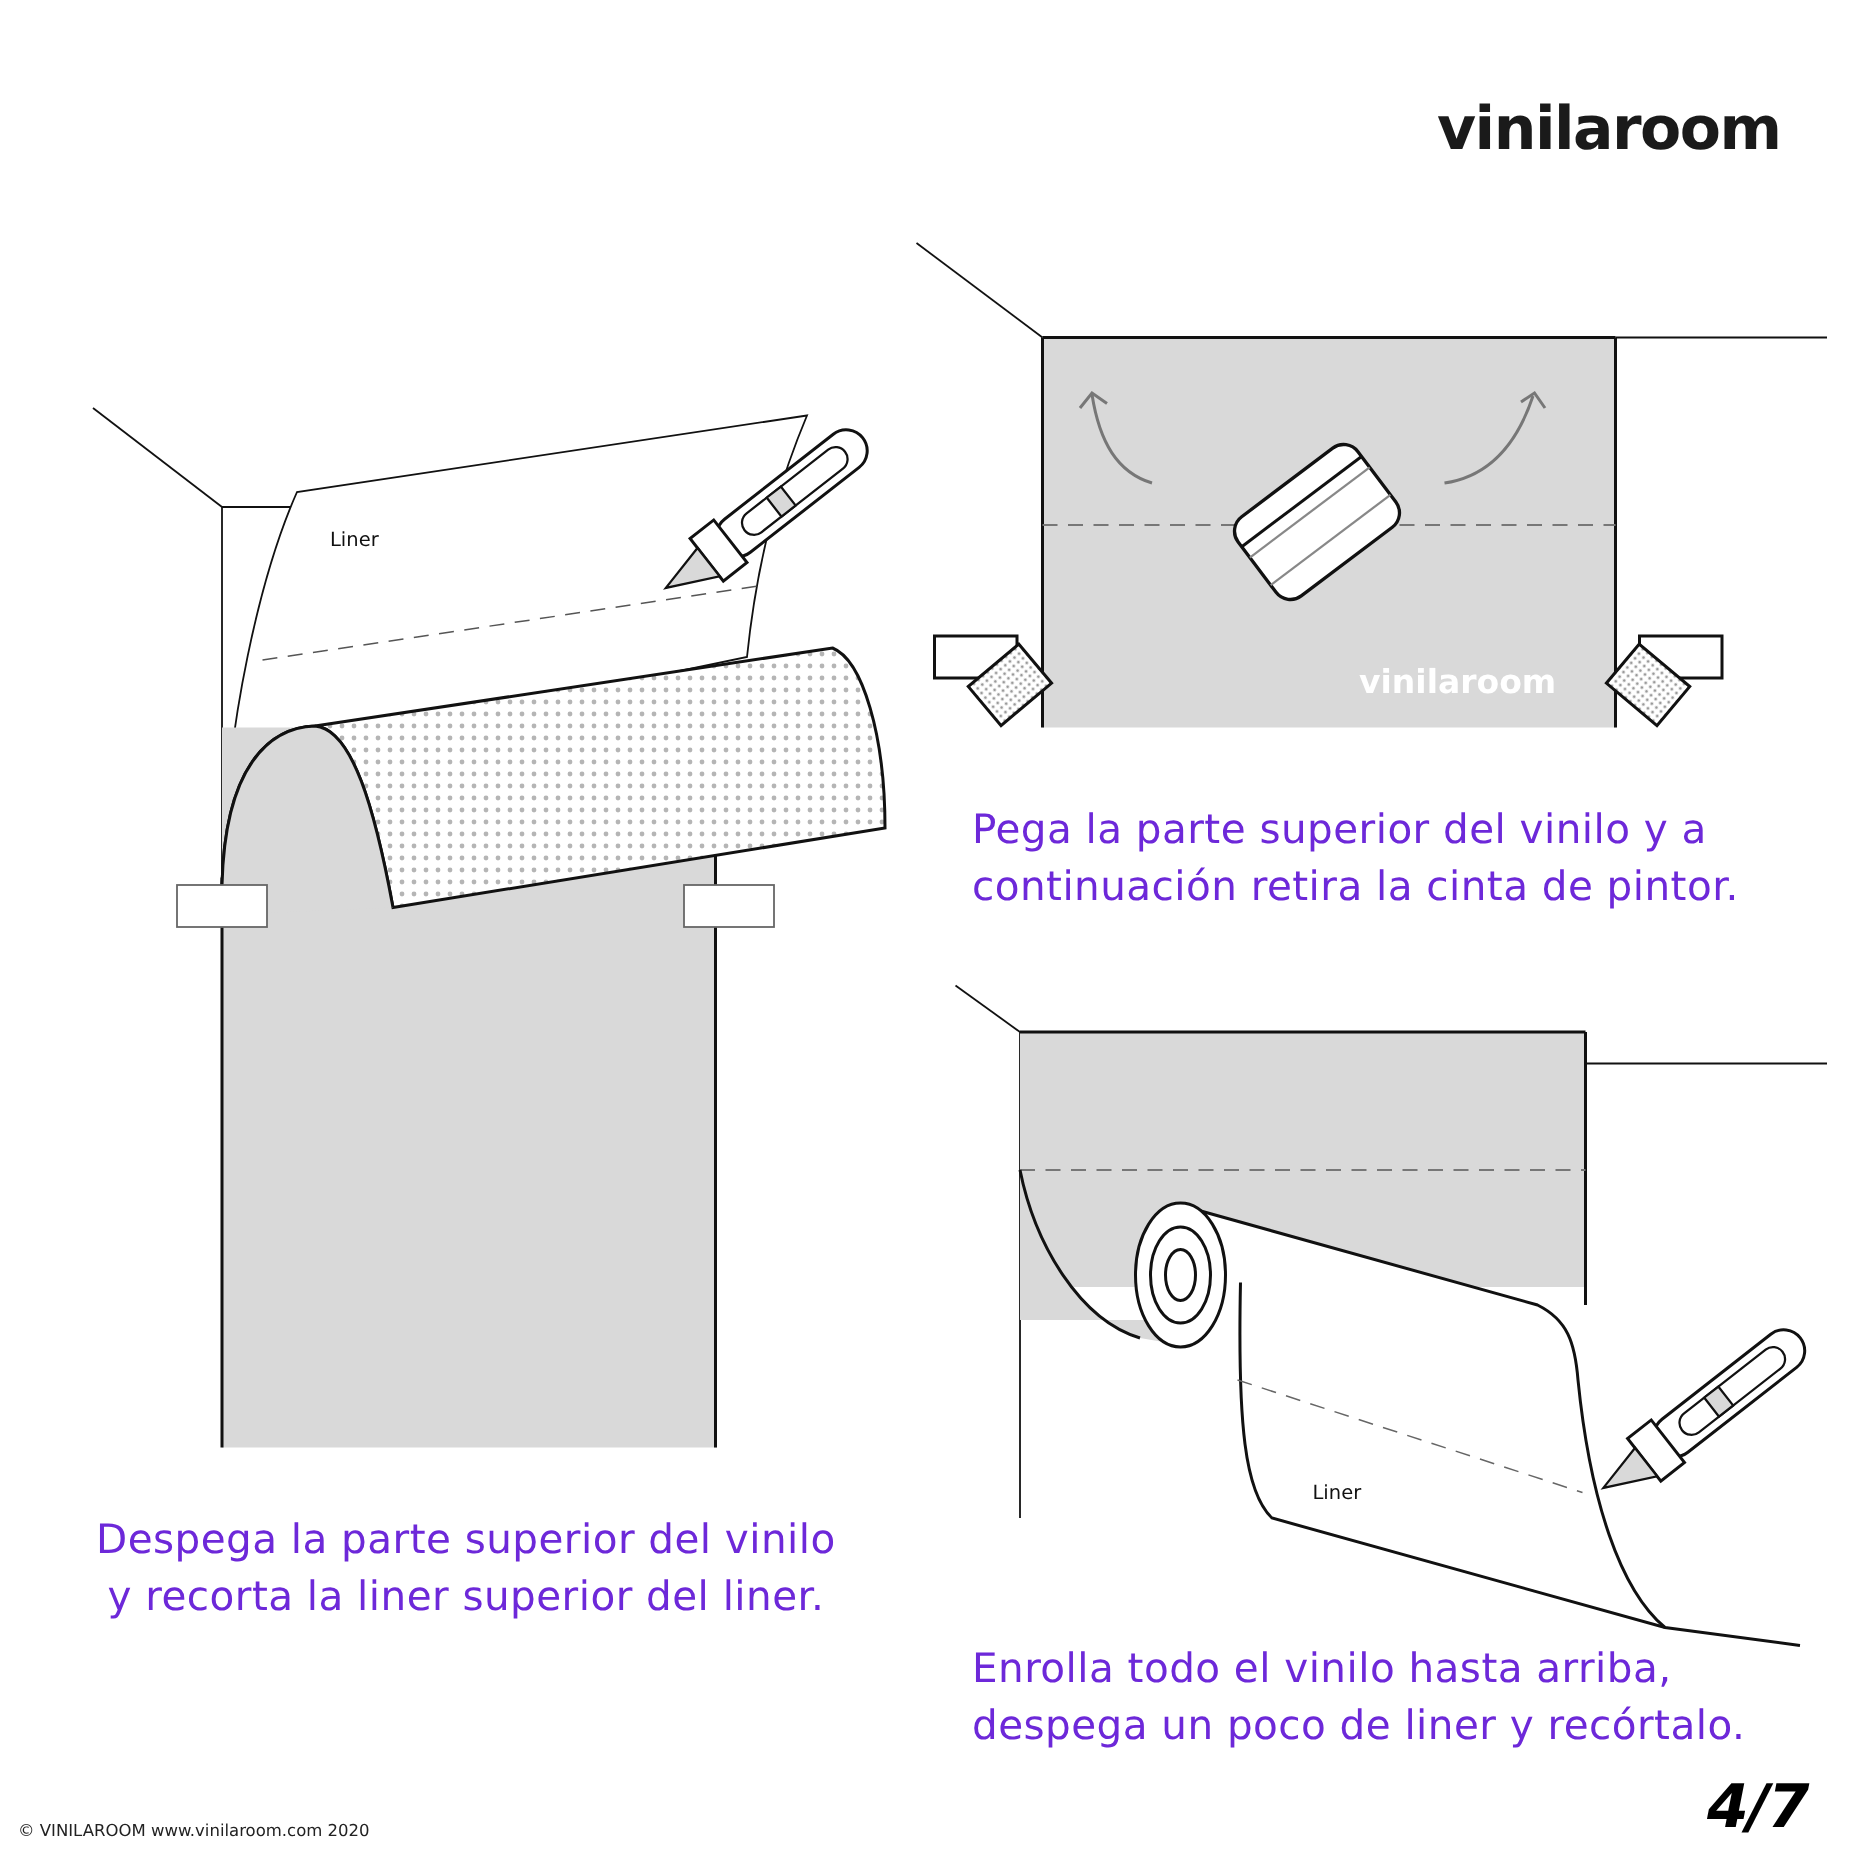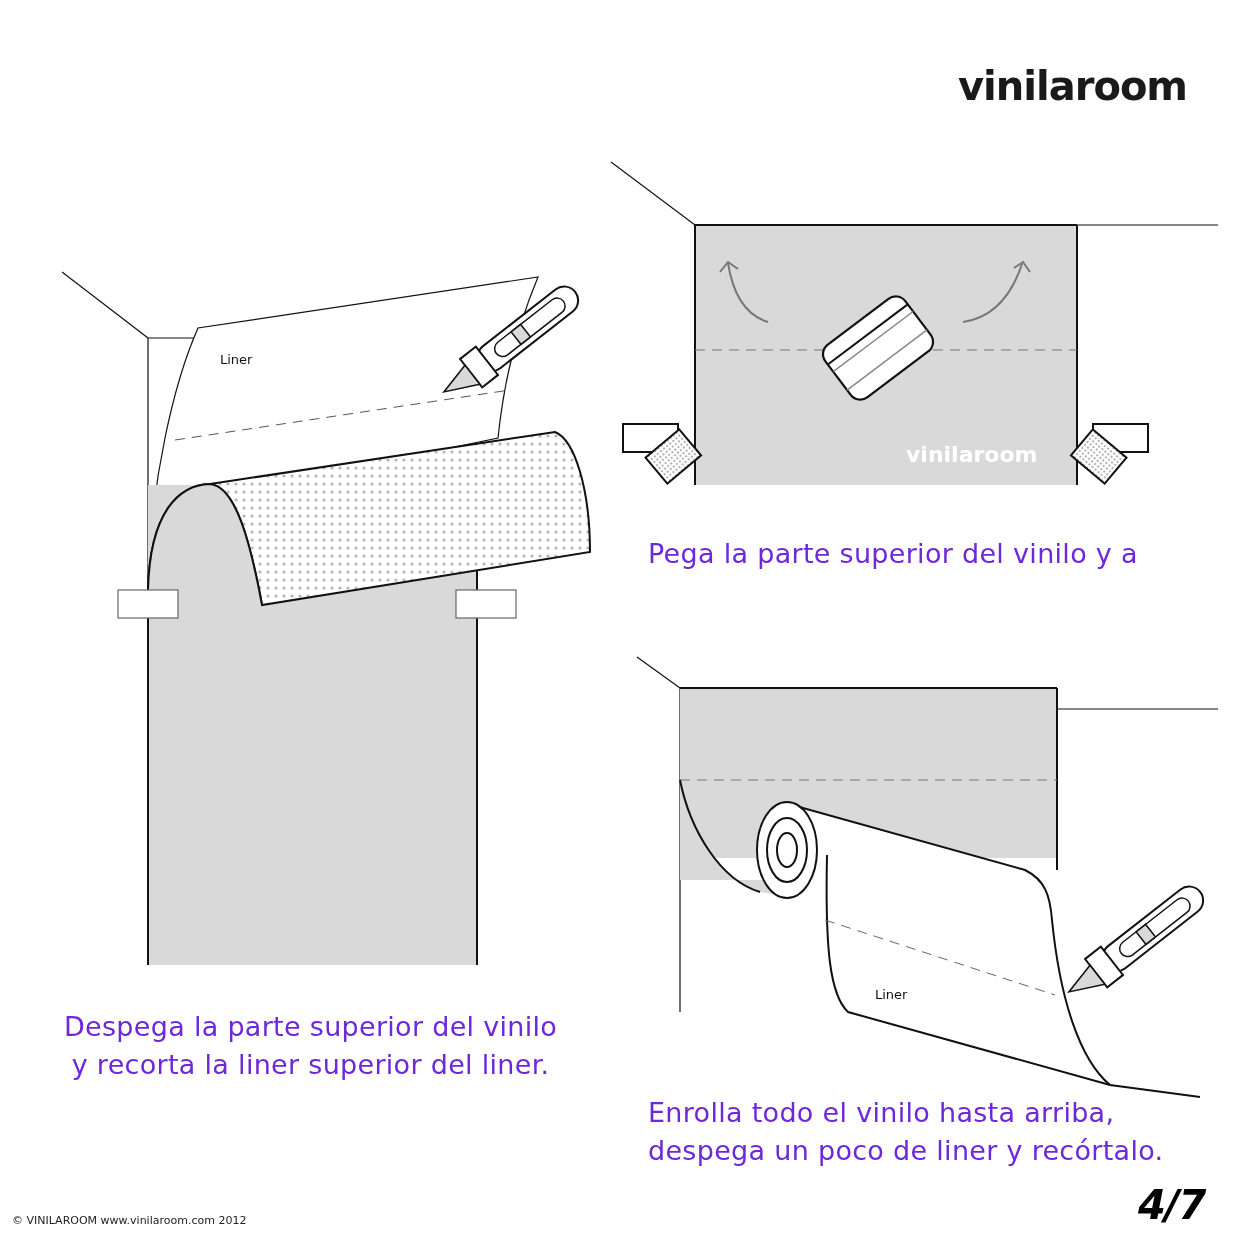--- a/index.html
+++ b/index.html
@@ -135,21 +135,22 @@
   </g>
 </svg>
 
 <div class="caption cap1">
   <div>Despega la parte superior del vinilo</div>
   <div>y recorta la liner superior del liner.</div>
 </div>
 
 <div class="caption cap2">
   <div>Pega la parte superior del vinilo y a</div>
+  <div>continuación retira la cinta de pintor.</div>
 </div>
 
 <div class="caption cap3">
   <div>Enrolla todo el vinilo hasta arriba,</div>
   <div>despega un poco de liner y recórtalo.</div>
 </div>
 
-<div class="footer">© VINILAROOM www.vinilaroom.com 2012</div>
+<div class="footer">© VINILAROOM www.vinilaroom.com 2020</div>
 <div class="page-num">4/7</div>
 
 </body></html>

